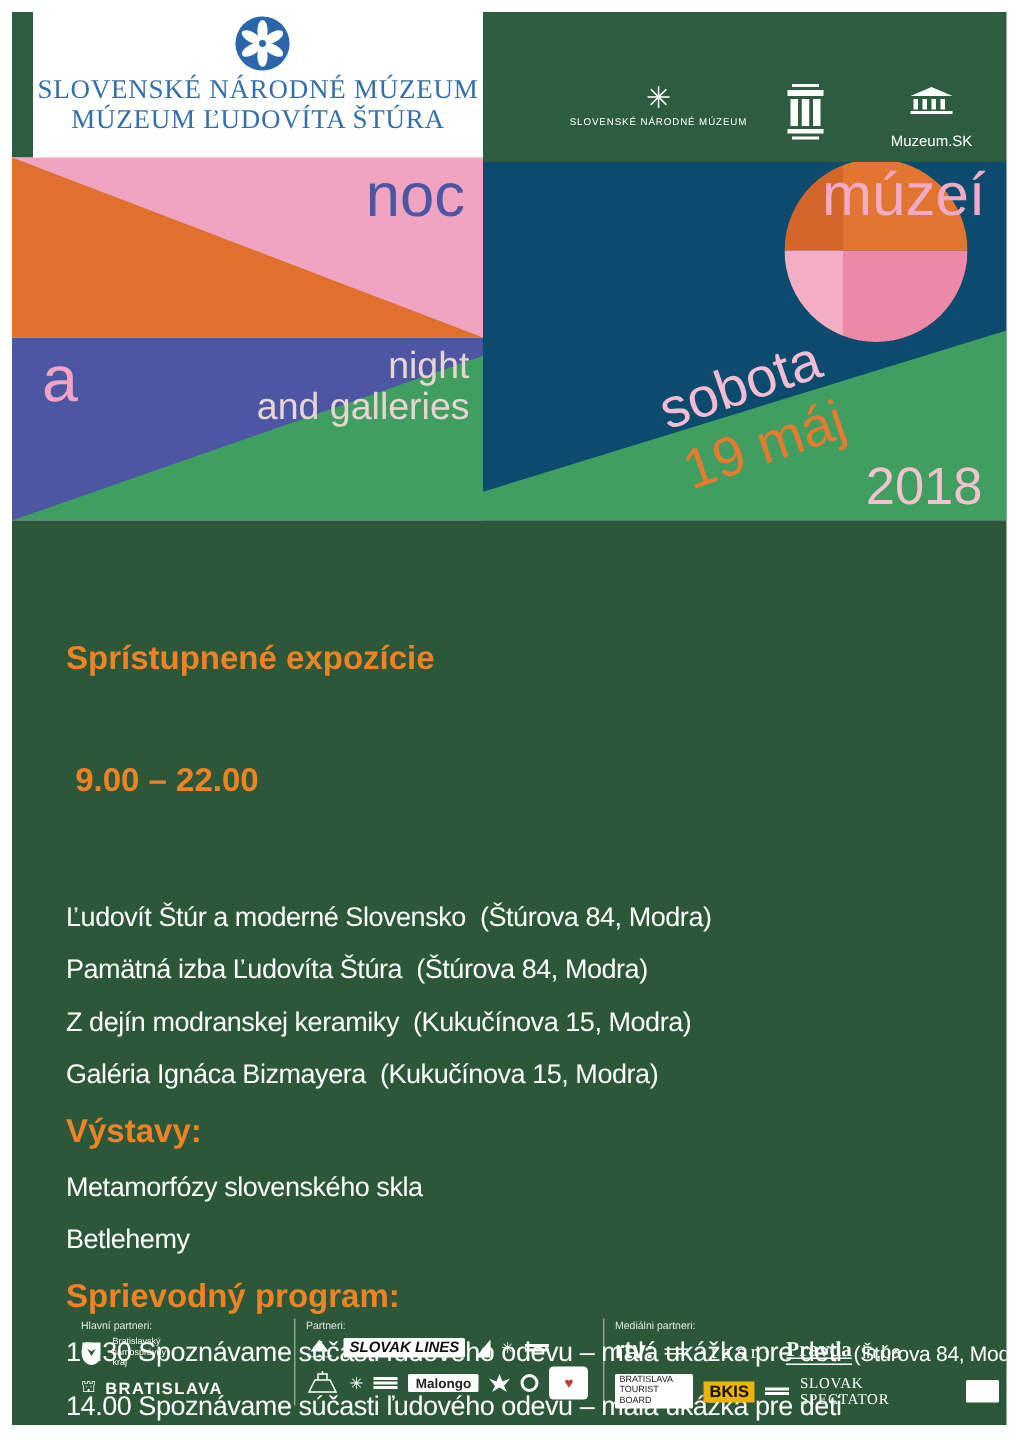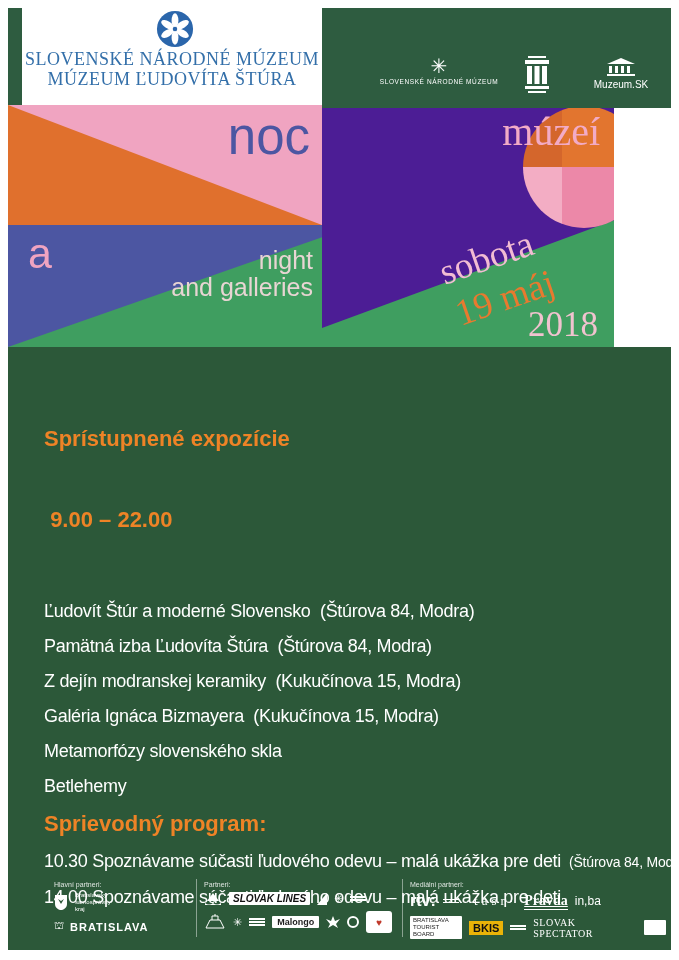--- a/index.html
+++ b/index.html
@@ -10,36 +10,36 @@
   #header{position:absolute;left:8px;top:8px;width:663px;height:339px;}
   .left-col{position:absolute;left:0;top:0;width:314px;height:339px;}
   .white-box{position:absolute;left:0;top:0;width:314px;height:97px;background:#ffffff;}
   .green-strip{position:absolute;left:0;top:0;width:14px;height:97px;background:#2E5C40;}
   .snm-logo{position:absolute;left:148px;top:2px;width:38px;height:38px;}
   .snm-title{position:absolute;left:16px;top:41px;width:296px;text-align:center;
              font-family:"Liberation Serif",serif;color:#336FA9;font-size:18px;line-height:20px;letter-spacing:.5px;}
   .pink-band{position:absolute;left:0;top:97px;width:314px;height:120px;background:#F0A4C1;overflow:hidden;}
   .orange-tri{position:absolute;left:0;top:0;width:100%;height:100%;background:#E0702D;
               clip-path:polygon(0 0,100% 100%,0 100%);}
-  .noc{position:absolute;right:12px;top:2px;font-size:51px;color:#4C56A2;}
+  .noc{position:absolute;right:12px;top:2px;font-size:41px;color:#4C56A2;}
   .blue-band{position:absolute;left:0;top:217px;width:314px;height:122px;background:#4C56A2;overflow:hidden;}
   .green-tri{position:absolute;left:0;top:0;width:100%;height:100%;background:#3F9E60;
              clip-path:polygon(0 100%,100% 10%,100% 100%);}
   .a-letter{position:absolute;left:20px;top:4px;font-size:43px;color:#F0A4C1;}
-  .night-text{position:absolute;right:9px;top:22px;text-align:right;color:#E8D5D3;
+  .night-text{position:absolute;right:9px;top:6px;text-align:right;color:#E8D5D3;
               font-size:25px;line-height:27px;}
   .right-col{position:absolute;left:314px;top:0;width:349px;height:339px;}
   .green-block{position:absolute;left:0;top:0;width:349px;height:100px;background:#2E5C40;color:#fff;}
   .logo-snm-small{position:absolute;left:52px;top:48px;width:130px;text-align:center;}
   .logo-snm-small .star{font-size:20px;line-height:20px;}
   .logo-snm-small .cap{font-size:6.5px;letter-spacing:.6px;margin-top:2px;white-space:nowrap;}
   .logo-columns{position:absolute;left:198px;top:48px;width:34px;height:38px;}
   .logo-muzsk{position:absolute;left:262px;top:50px;width:74px;text-align:center;}
-  .logo-muzsk .cap{font-size:10px;margin-top:3px;}
-  .blue-band2{position:absolute;left:0;top:100px;width:292px;height:239px;background:#4c1d95;overflow:hidden;font-family:Liberation Serif, serif;}
+  .logo-muzsk .cap{font-size:10px;margin-top:13px;}
+  .blue-band2{position:absolute;left:0;top:100px;width:349px;height:239px;background:#0c4a6e;overflow:hidden;}
   .green-tri2{position:absolute;left:0;top:0;width:100%;height:100%;background:#3F9E60;
               clip-path:polygon(0 92%,100% 47%,100% 100%,0 100%);}
   .circle{position:absolute;left:201px;top:-2px;width:122px;height:122px;border-radius:50%;overflow:hidden;}
   .circle div{position:absolute;}
   .q-tl{left:0;top:0;width:32%;height:50%;background:#D4662C;}
   .q-tr{left:32%;top:0;width:68%;height:50%;background:#E2752F;}
   .q-bl{left:0;top:50%;width:32%;height:50%;background:#F3ADC4;}
   .q-br{left:32%;top:50%;width:68%;height:50%;background:#EC88A8;}
   .muzei{position:absolute;right:14px;top:0px;font-size:40px;color:#F2ABC6;}
   .galerii{position:absolute;left:8px;top:108px;font-size:41px;color:#E87A2F;}
@@ -177,20 +177,21 @@
     <div class="hdg">
       <div>Sprístupnené expozície</div>
       <div> 9.00 – 22.00</div>
     </div>
 
     <div class="line">Ľudovít Štúr a moderné Slovensko  (Štúrova 84, Modra)</div>
     <div class="line">Pamätná izba Ľudovíta Štúra  (Štúrova 84, Modra)</div>
     <div class="line">Z dejín modranskej keramiky  (Kukučínova 15, Modra)</div>
     <div class="line">Galéria Ignáca Bizmayera  (Kukučínova 15, Modra)</div>
 
+    <div class="hdg sp">Výstavy:</div>
     <div class="line">Metamorfózy slovenského skla</div>
     <div class="line">Betlehemy</div>
 
     <div class="hdg sp">Sprievodný program:</div>
     <div class="line"><span>10.30 Spoznávame súčasti ľudového odevu – malá ukážka pre deti</span><span class="note">(Štúrova 84, Modra)</span></div>
     <div class="line"><span>14.00 Spoznávame súčasti ľudového odevu – malá ukážka pre deti</span><span class="note"></span></div>
 
     <div id="footer">
       <div class="f-div" style="left:188px;"></div>
       <div class="f-div" style="left:394px;"></div>

